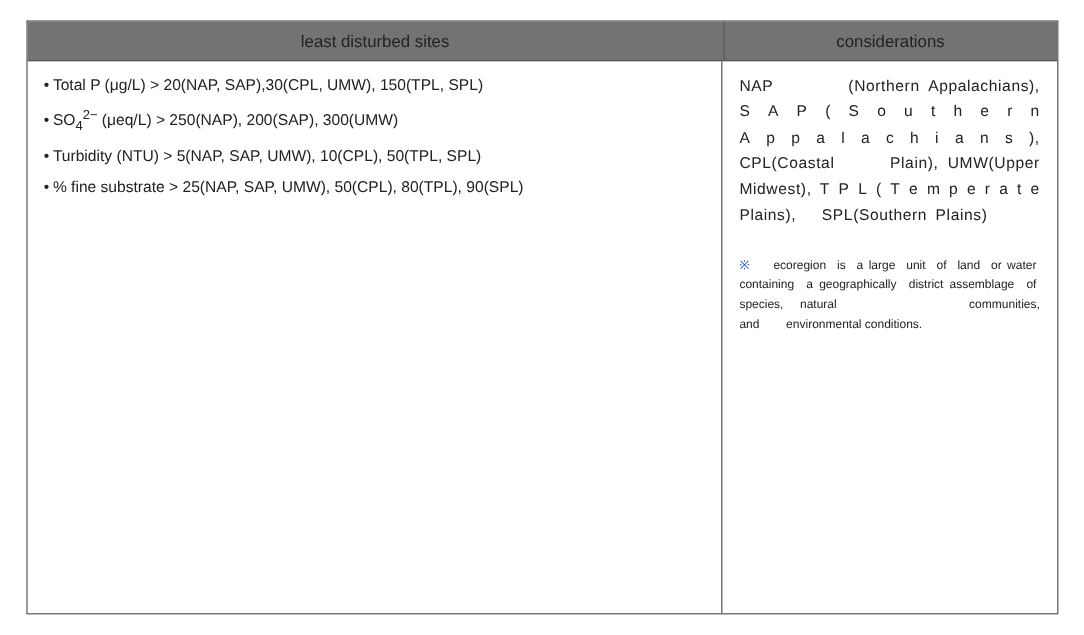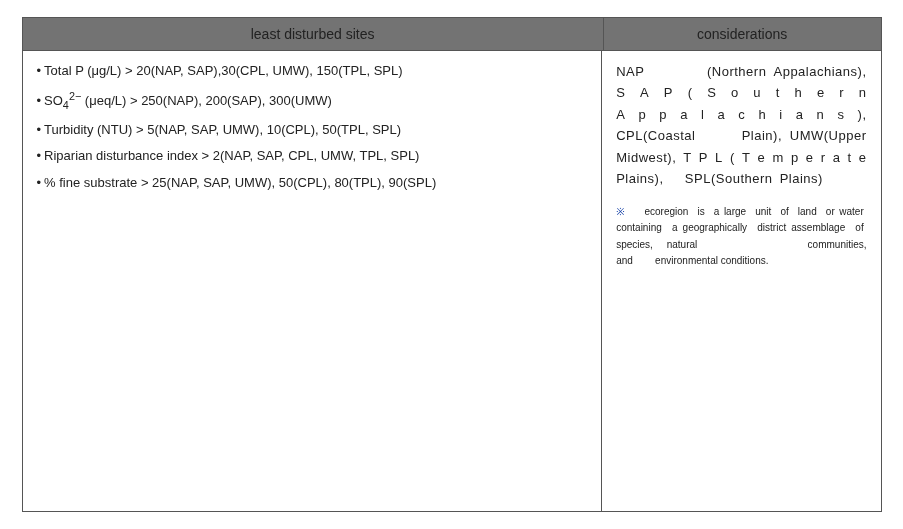--- a/index.html
+++ b/index.html
@@ -71,21 +71,21 @@
       margin-bottom: 7px;
       line-height: 1.5;
     }
 
     .bullet-item::before {
       content: '•';
       margin-right: 3px;
     }
 
     .right-section-1 {
-      margin-bottom: 14px;
+      margin-bottom: 24px;
       line-height: 1.65;
       font-size: 13px;
       text-align: justify;
       word-spacing: 3px;
       letter-spacing: 0.5px;
     }
 
     .right-section-2 {
       line-height: 1.65;
       font-size: 10px;
@@ -102,21 +102,20 @@
 <div class="table-container">
   <div class="table-header-row">
     <div class="header-cell header-left">least  disturbed  sites</div>
     <div class="header-cell header-right">considerations</div>
   </div>
   <div class="table-body-row">
     <div class="body-cell body-left">
       <div class="bullet-item">Total P (μg/L) &gt; 20(NAP, SAP),30(CPL, UMW), 150(TPL, SPL)</div>
       <div class="bullet-item">SO<sub>4</sub><sup>2−</sup> (μeq/L) &gt; 250(NAP), 200(SAP), 300(UMW)</div>
       <div class="bullet-item">Turbidity (NTU) &gt; 5(NAP, SAP, UMW),  10(CPL), 50(TPL, SPL)</div>
-      <div class="bullet-item">Riparian disturbance index &gt; 2(NAP, SAP, CPL, UMW, TPL, SPL)</div>
       <div class="bullet-item">% fine substrate &gt; 25(NAP, SAP, UMW), 50(CPL), 80(TPL), 90(SPL)</div>
     </div>
     <div class="body-cell body-right">
       <div class="right-section-1">
         NAP&nbsp;&nbsp;&nbsp;&nbsp;&nbsp;&nbsp;&nbsp;&nbsp;(Northern Appalachians),
         S&nbsp;A&nbsp;P&nbsp;(&nbsp;S&nbsp;o&nbsp;u&nbsp;t&nbsp;h&nbsp;e&nbsp;r&nbsp;n
         A&nbsp;p&nbsp;p&nbsp;a&nbsp;l&nbsp;a&nbsp;c&nbsp;h&nbsp;i&nbsp;a&nbsp;n&nbsp;s&nbsp;),
         CPL(Coastal&nbsp;&nbsp;&nbsp;&nbsp;&nbsp;&nbsp;Plain),
         UMW(Upper Midwest),
         T&nbsp;P&nbsp;L&nbsp;(&nbsp;T&nbsp;e&nbsp;m&nbsp;p&nbsp;e&nbsp;r&nbsp;a&nbsp;t&nbsp;e

